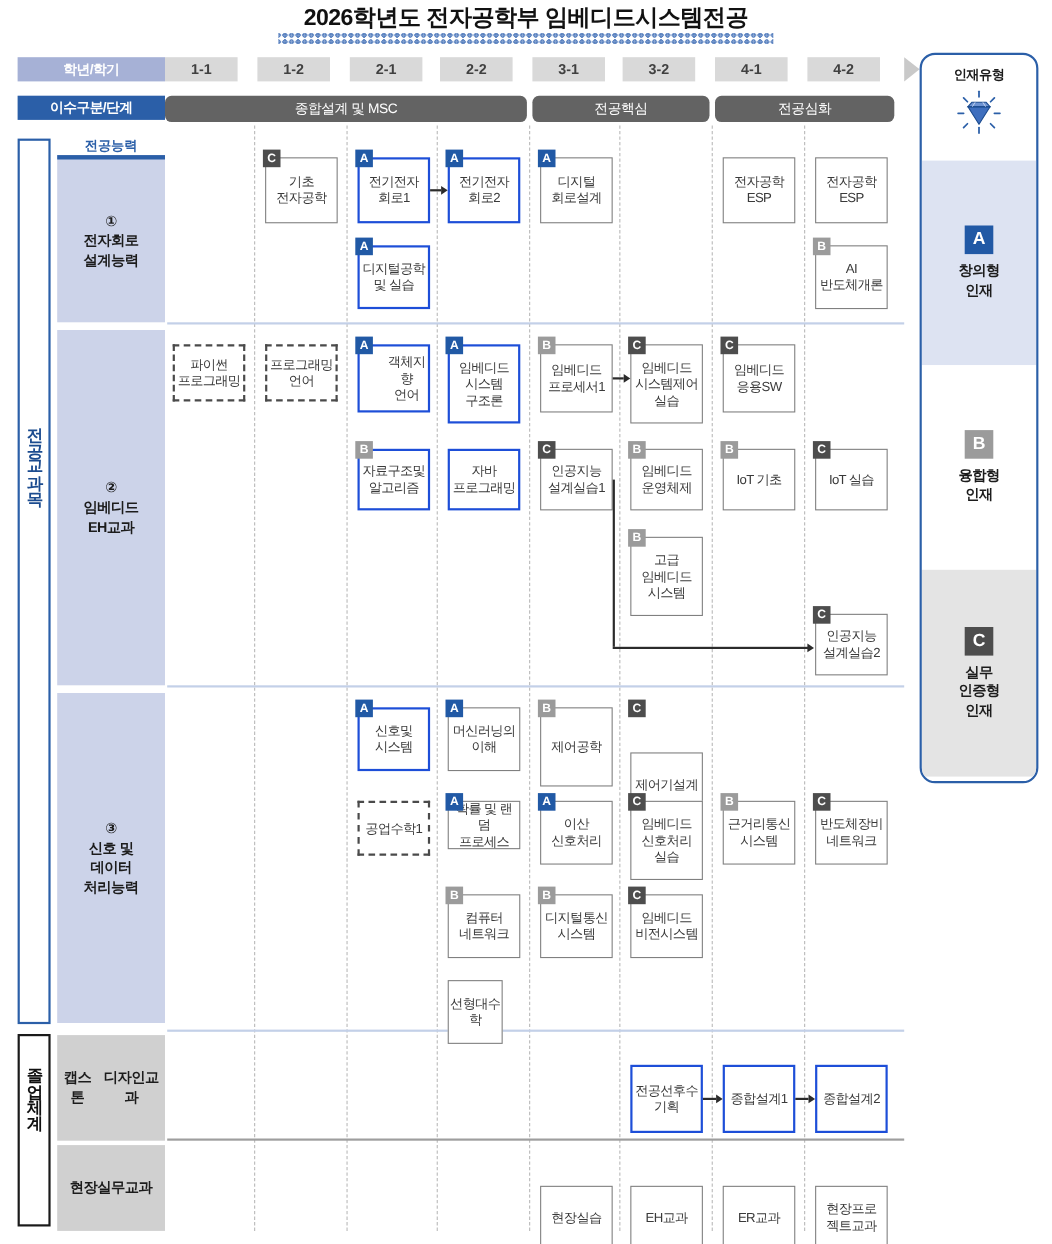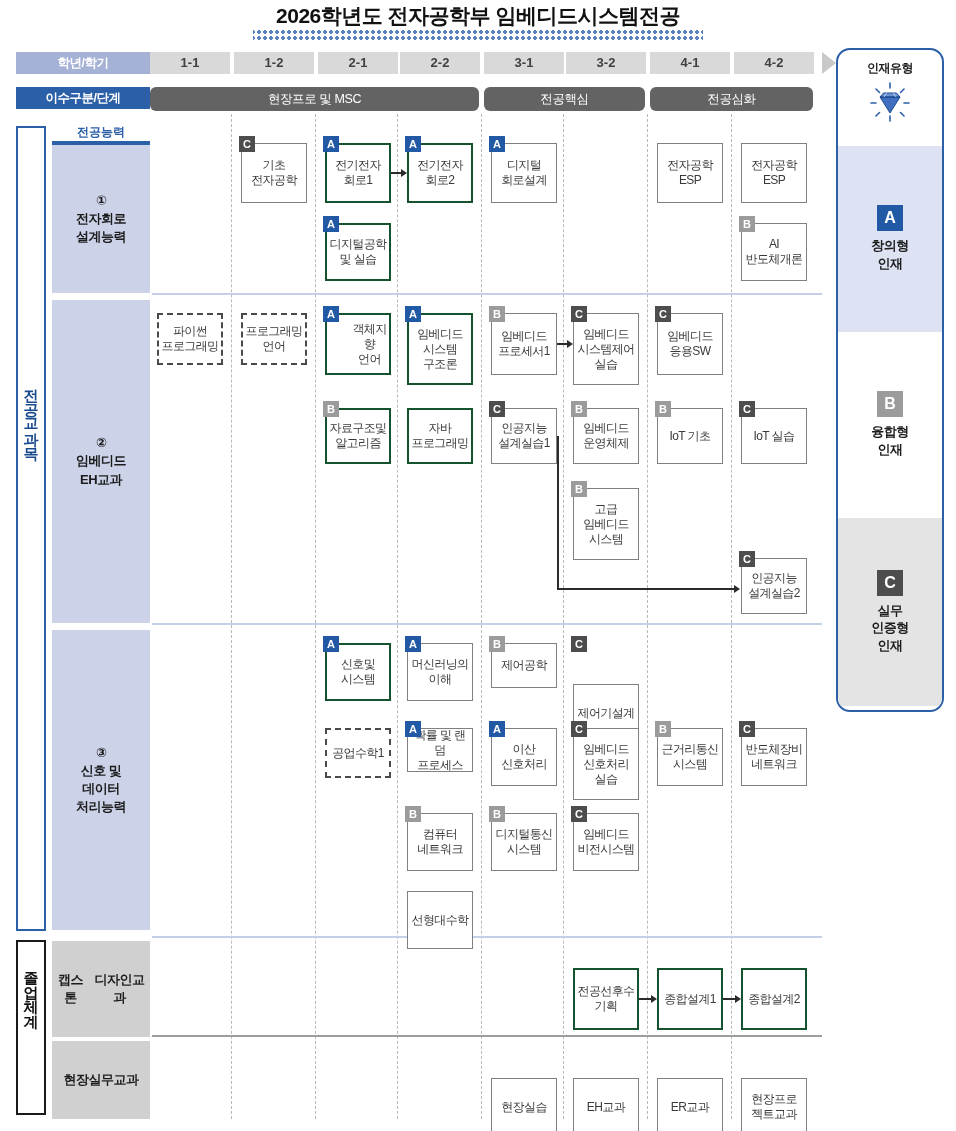--- a/index.html
+++ b/index.html
@@ -27,21 +27,21 @@
 
   
   .hdr-label{
     position:absolute;height:22px;line-height:22px;text-align:center;
     color:#fff;font-size:12.5px;font-weight:bold;letter-spacing:-.5px;
   }
   .hdr-label.lvl1{left:16px;top:52px;width:134px;background:#a6b1d6;}
   .hdr-label.lvl2{left:16px;top:87px;width:134px;background:#2b5fa8;}
 
   .sem-cell{
-    position:absolute;top:52px;height:22px;line-height:22px;width:80px;
+    position:absolute;top:52px;height:22px;line-height:22px;width:66px;
     background:#d9d9d9;color:#404040;font-size:13px;text-align:center;font-weight:bold;
   }
   .sem-strip{position:absolute;left:150px;top:52px;width:672px;height:22px;}
   .arrow-head{
     position:absolute;left:822px;top:52px;width:0;height:0;
     border-top:11px solid transparent;border-bottom:11px solid transparent;
     border-left:14px solid #c9c9c9;
   }
   .stage-cell{
     position:absolute;top:87px;height:24px;line-height:24px;
@@ -85,21 +85,21 @@
   .vline{position:absolute;width:0;border-left:1px dashed #b9b9b9;}
   .hline{position:absolute;height:0;}
 
   
   .course{
     position:absolute;box-sizing:border-box;background:#fff;
     display:flex;align-items:center;justify-content:center;text-align:center;
     font-size:12px;color:#3a3a3a;line-height:1.25;letter-spacing:-.6px;
     padding:2px 1px;
   }
-  .course.blue{border:2px solid #14532d;}
+  .course.blue{border:2px solid #1d4ed8;}
   .course.gray{border:1.5px solid #808080;}
   .course.dashed{border:2px dashed #4a4a4a;}
   .badge{
     position:absolute;width:16px;height:16px;line-height:16px;text-align:center;
     font-size:11px;font-weight:bold;color:#fff;font-family:"Liberation Sans",sans-serif;
   }
   .badge.A{background:#2159a5;}
   .badge.B{background:#9b9b9b;}
   .badge.C{background:#4d4d4d;}
 
@@ -180,21 +180,21 @@
       <div class="sem-cell" style="left: 234px;">1-2</div>
       <div class="sem-cell" style="left: 318px;">2-1</div>
       <div class="sem-cell" style="left: 400px;">2-2</div>
       <div class="sem-cell" style="left: 484px;">3-1</div>
       <div class="sem-cell" style="left: 566px;">3-2</div>
       <div class="sem-cell" style="left: 650px;">4-1</div>
       <div class="sem-cell" style="left: 734px;">4-2</div>
     </div>
   <div class="arrow-head"></div>
   <div id="stage-cells">
-      <div class="stage-cell" style="left: 150px; width: 329px;">현장프로 및 MSC</div>
+      <div class="stage-cell" style="left: 150px; width: 329px;">종합설계 및 MSC</div>
       <div class="stage-cell" style="left: 484px; width: 161px;">전공핵심</div>
       <div class="stage-cell" style="left: 650px; width: 163px;">전공심화</div>
     </div>
 
   <div class="rail rail-major">
     <span>전공교과목</span>
   </div>
   <div class="rail rail-grad">
     <span>졸업체계</span>
   </div>
@@ -465,21 +465,21 @@
       <div style="position: absolute; left: 407px; top: 643px; width: 66px; height: 58px;">
         <div class="course gray" style="left: 0px; top: 0px; width: 66px; height: 58px;">
           <div>
             <div>머신러닝의</div>
             <div>이해</div>
           </div>
         </div>
         <div class="badge A" style="left: -2px; top: -7px;">A</div>
       </div>
       <div style="position: absolute; left: 491px; top: 643px; width: 66px; height: 58px;">
-        <div class="course gray" style="left: 0px; top: 0px; width: 66px; height: 45px;">
+        <div class="course gray" style="left: 0px; top: 0px; width: 66px; height: 72px;">
           <div>
             <div>제어공학</div>
           </div>
         </div>
         <div class="badge B" style="left: -2px; top: -7px;">B</div>
       </div>
       <div style="position: absolute; left: 573px; top: 643px; width: 66px; height: 58px;">
         <div class="course gray" style="left: 0px; top: 0px; width: 66px; height: 58px; margin-top: 41px;">
           <div>
             <div>제어기설계</div>
@@ -561,21 +561,21 @@
       <div style="position: absolute; left: 573px; top: 813px; width: 66px; height: 58px;">
         <div class="course gray" style="left: 0px; top: 0px; width: 66px; height: 58px;">
           <div>
             <div>임베디드</div>
             <div>비전시스템</div>
           </div>
         </div>
         <div class="badge C" style="left: -2px; top: -7px;">C</div>
       </div>
       <div style="position: absolute; left: 407px; top: 891px; width: 66px; height: 58px;">
-        <div class="course gray" style="left: 0px; top: 0px; width: 66px; height: 58px; justify-content: center;">
+        <div class="course gray" style="left: 0px; top: 0px; width: 50px; height: 58px; justify-content: center;">
           <div>
             <div>선형대수학</div>
           </div>
         </div>
       </div>
       <div style="position: absolute; left: 573px; top: 968px; width: 66px; height: 62px;">
         <div class="course blue" style="left: 0px; top: 0px; width: 66px; height: 62px;">
           <div>
             <div>전공선후수</div>
             <div>기획</div>

